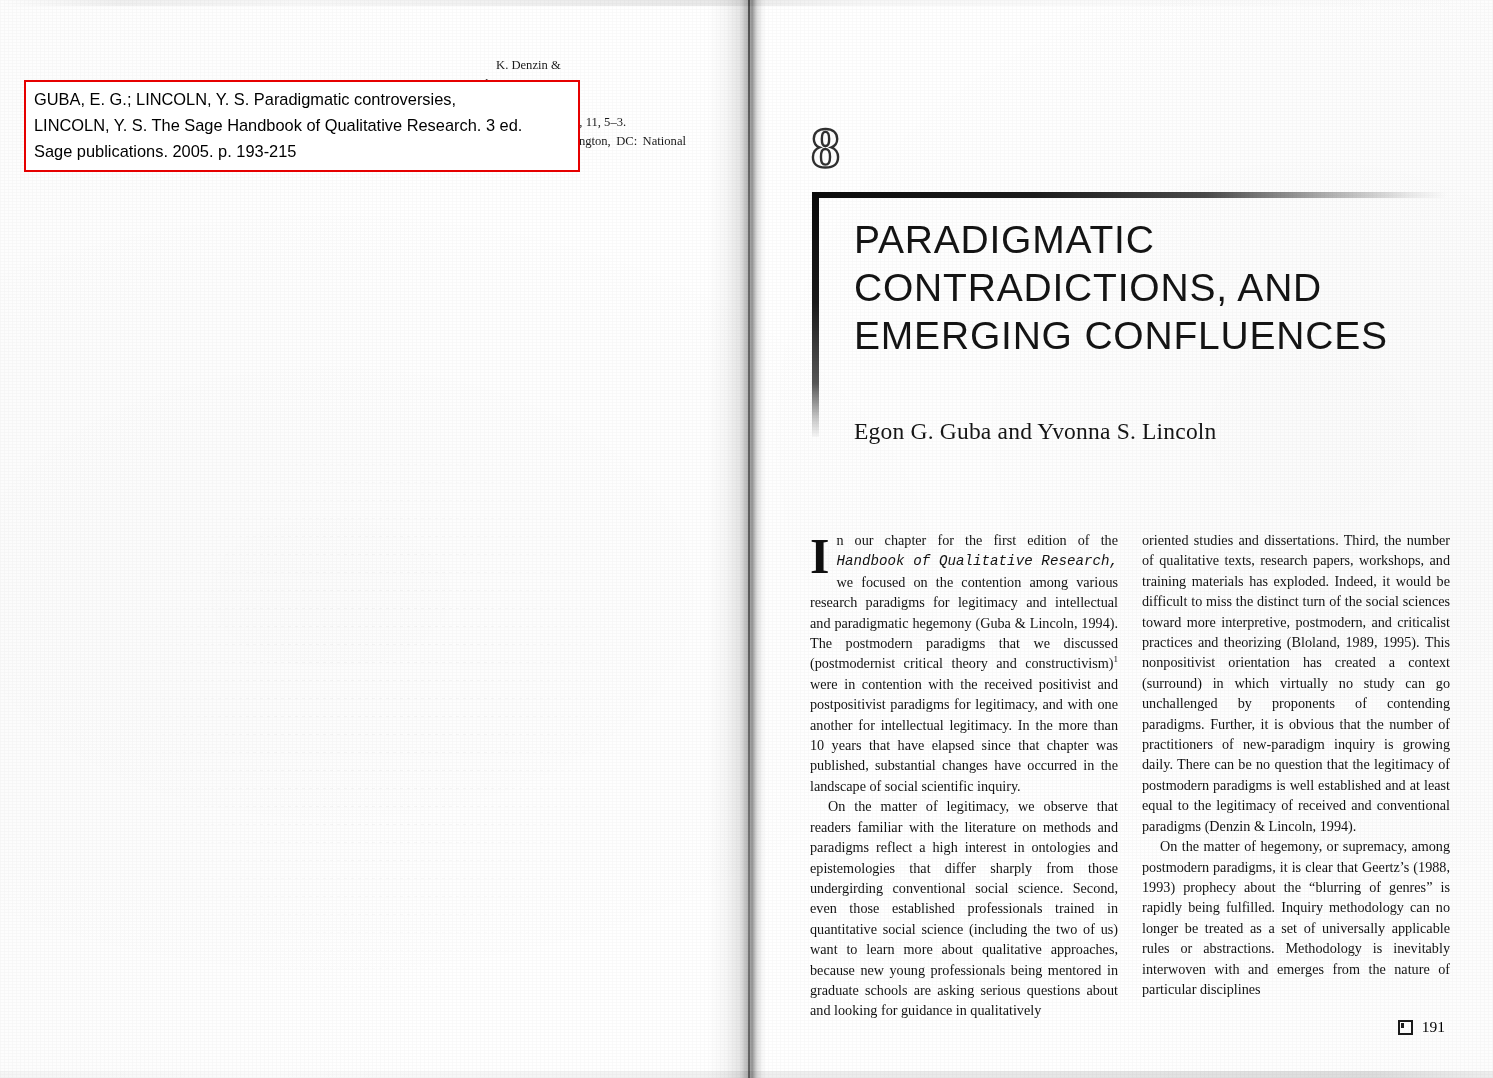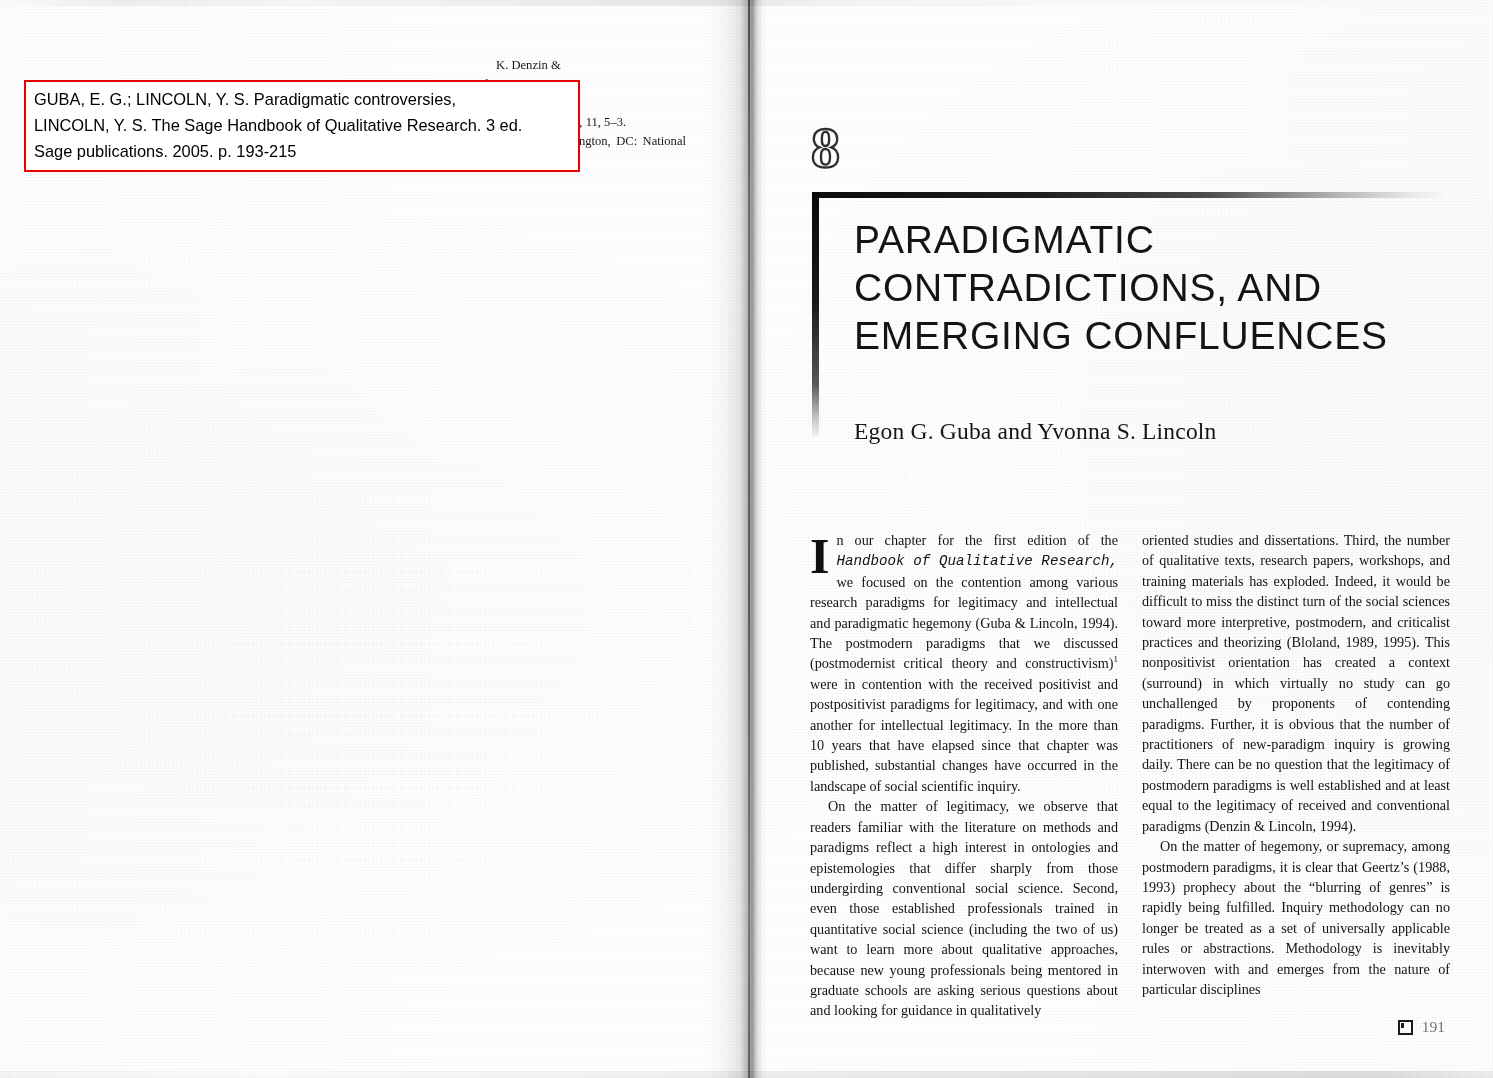--- a/index.html
+++ b/index.html
@@ -272,21 +272,21 @@
   
   .folio {
     position: absolute;
     right: 48px;
     bottom: 42px;
     display: flex;
     align-items: center;
     gap: 9px;
     font-family: "Liberation Serif", serif;
     font-size: 15.5px;
-    color: #737373;
+    color: #000000;
   }
   .folio-ornament {
     display: inline-block;
     width: 11px;
     height: 11px;
     border: 2px solid #1a1a1a;
     position: relative;
   }
   .folio-ornament::after {
     content: "";

